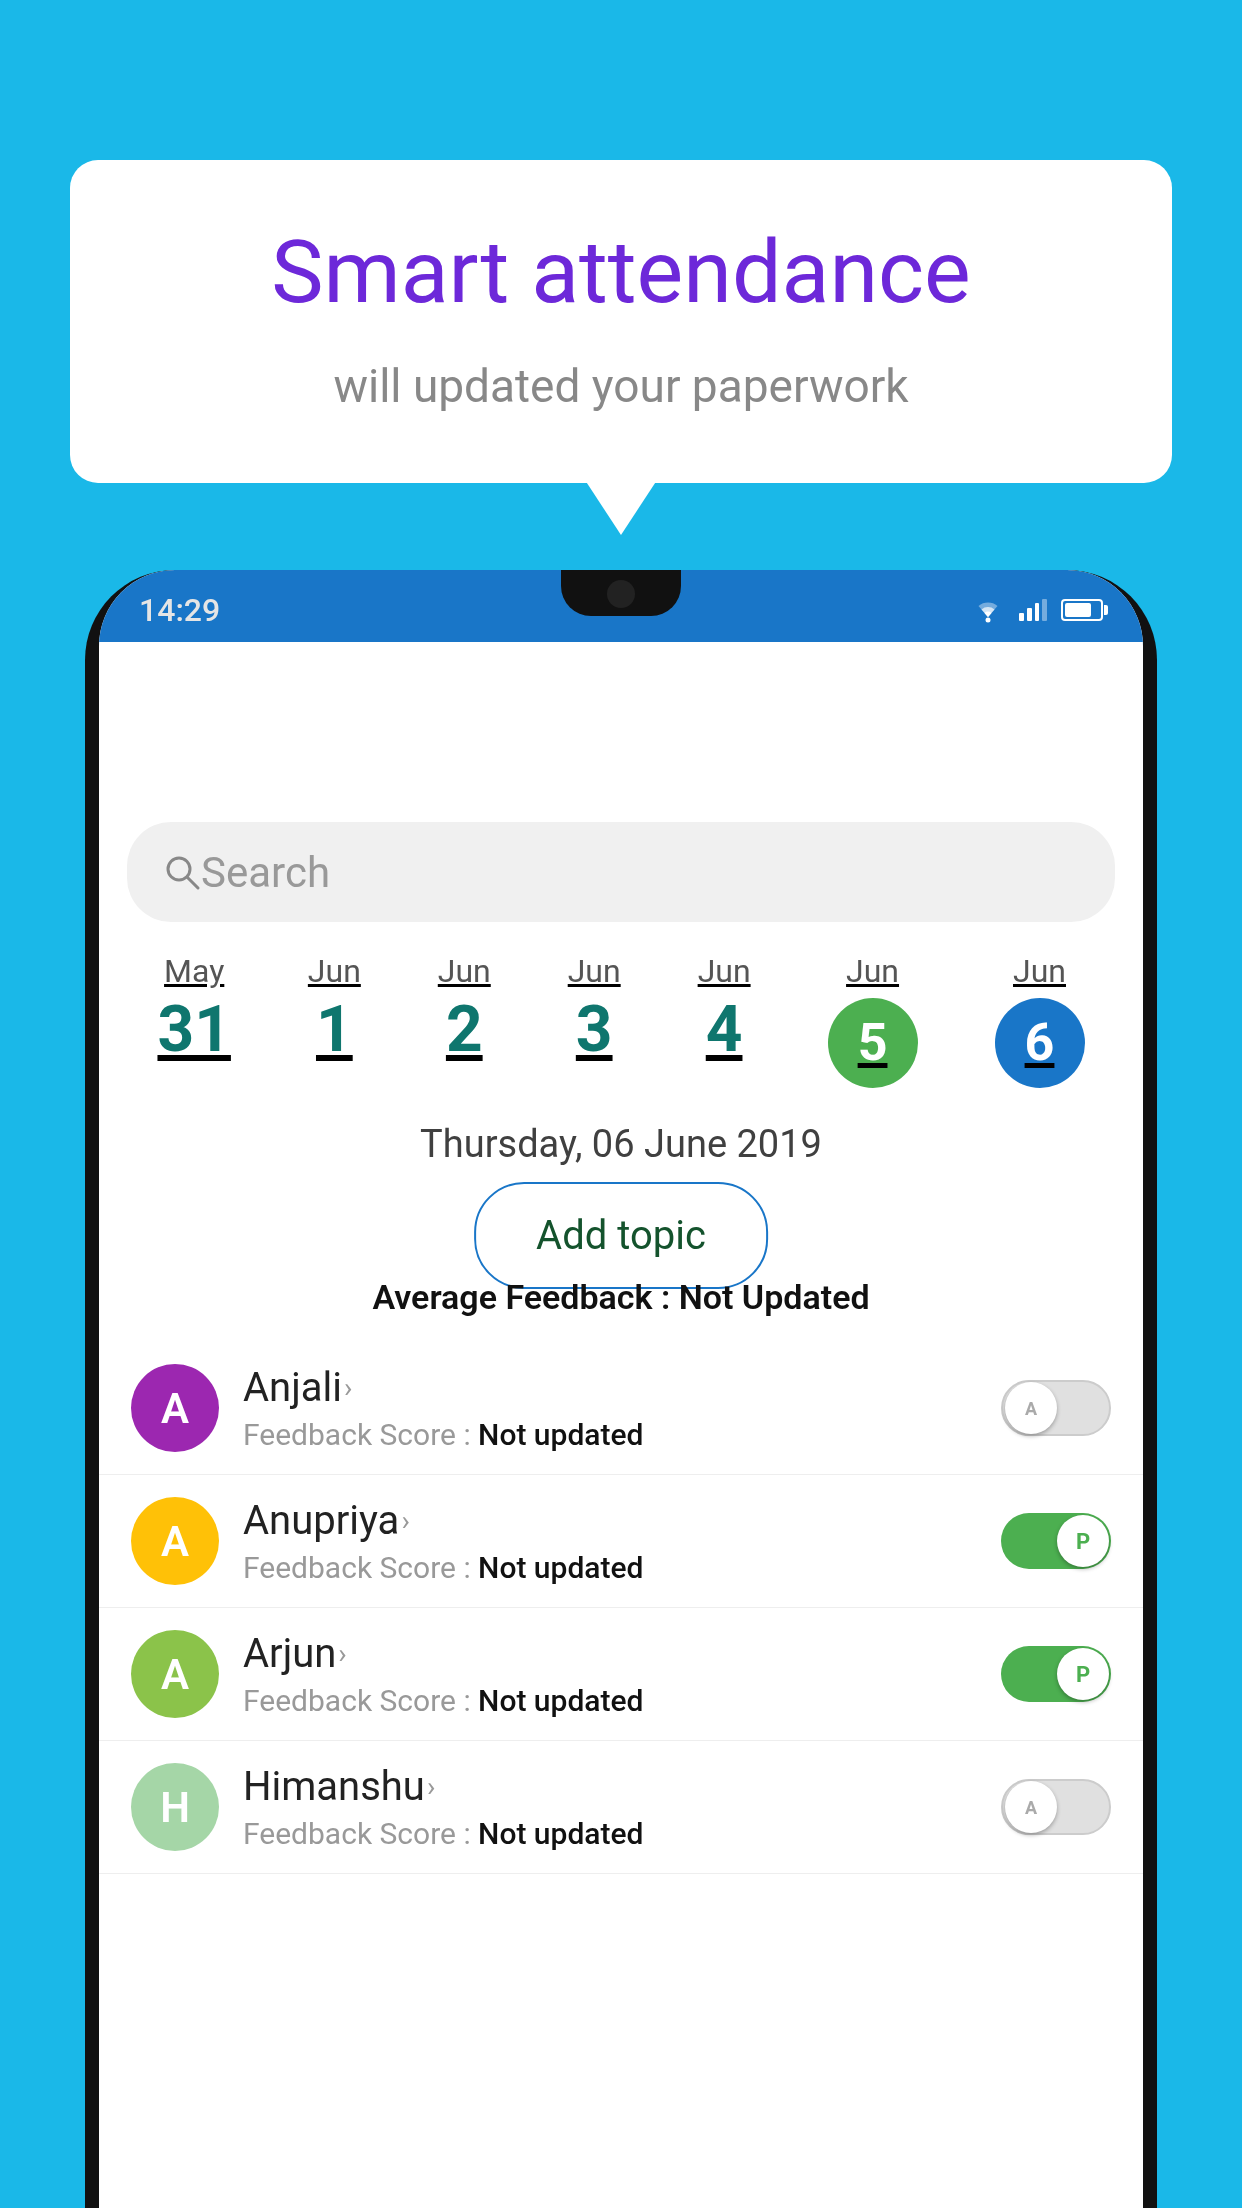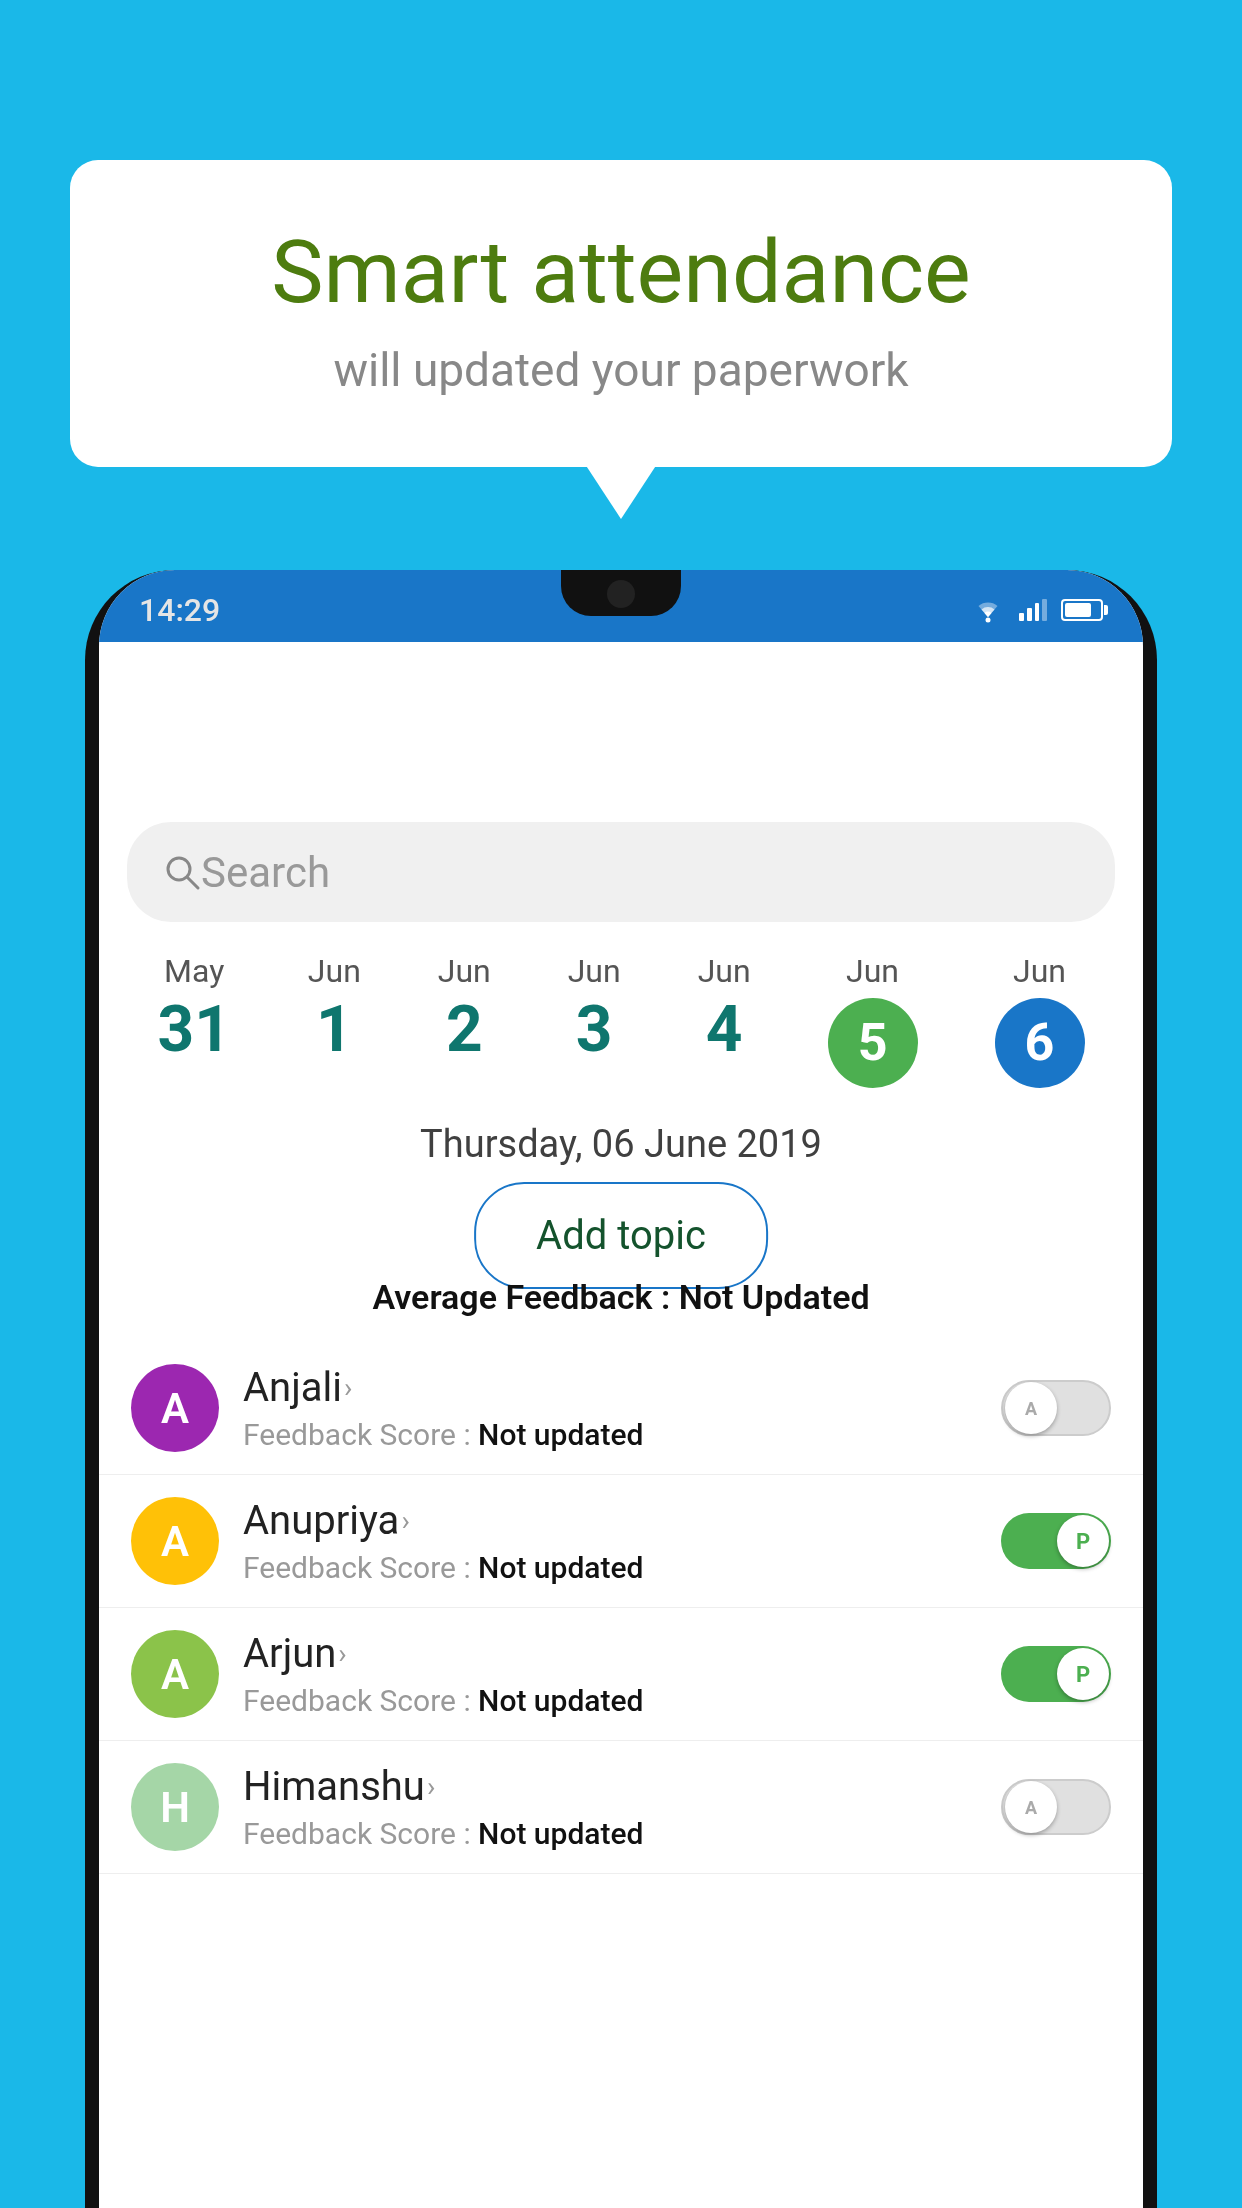--- a/index.html
+++ b/index.html
@@ -36,24 +36,24 @@
       left: 50%;
       transform: translateX(-50%);
       width: 0;
       height: 0;
       border-left: 38px solid transparent;
       border-right: 38px solid transparent;
       border-top: 58px solid white;
     }
 
     .speech-bubble h1 {
-      color: #4d7c0f;
+      color: #6d28d9;
       font-size: 88px;
       font-weight: 400;
-      margin-bottom: 20px;
+      margin-bottom: 36px;
     }
 
     .speech-bubble p {
       color: #888;
       font-size: 46px;
       font-weight: 400;
     }
 
     
     .phone-frame {
@@ -227,20 +227,21 @@
     
     .date-strip {
       position: absolute;
       top: 290px;
       left: 0;
       right: 0;
       display: flex;
       align-items: flex-start;
       justify-content: space-around;
       padding: 20px 20px 0;
+      text-decoration: underline;
     }
 
     .date-col {
       display: flex;
       flex-direction: column;
       align-items: center;
       gap: 8px;
     }
 
     .date-month {

